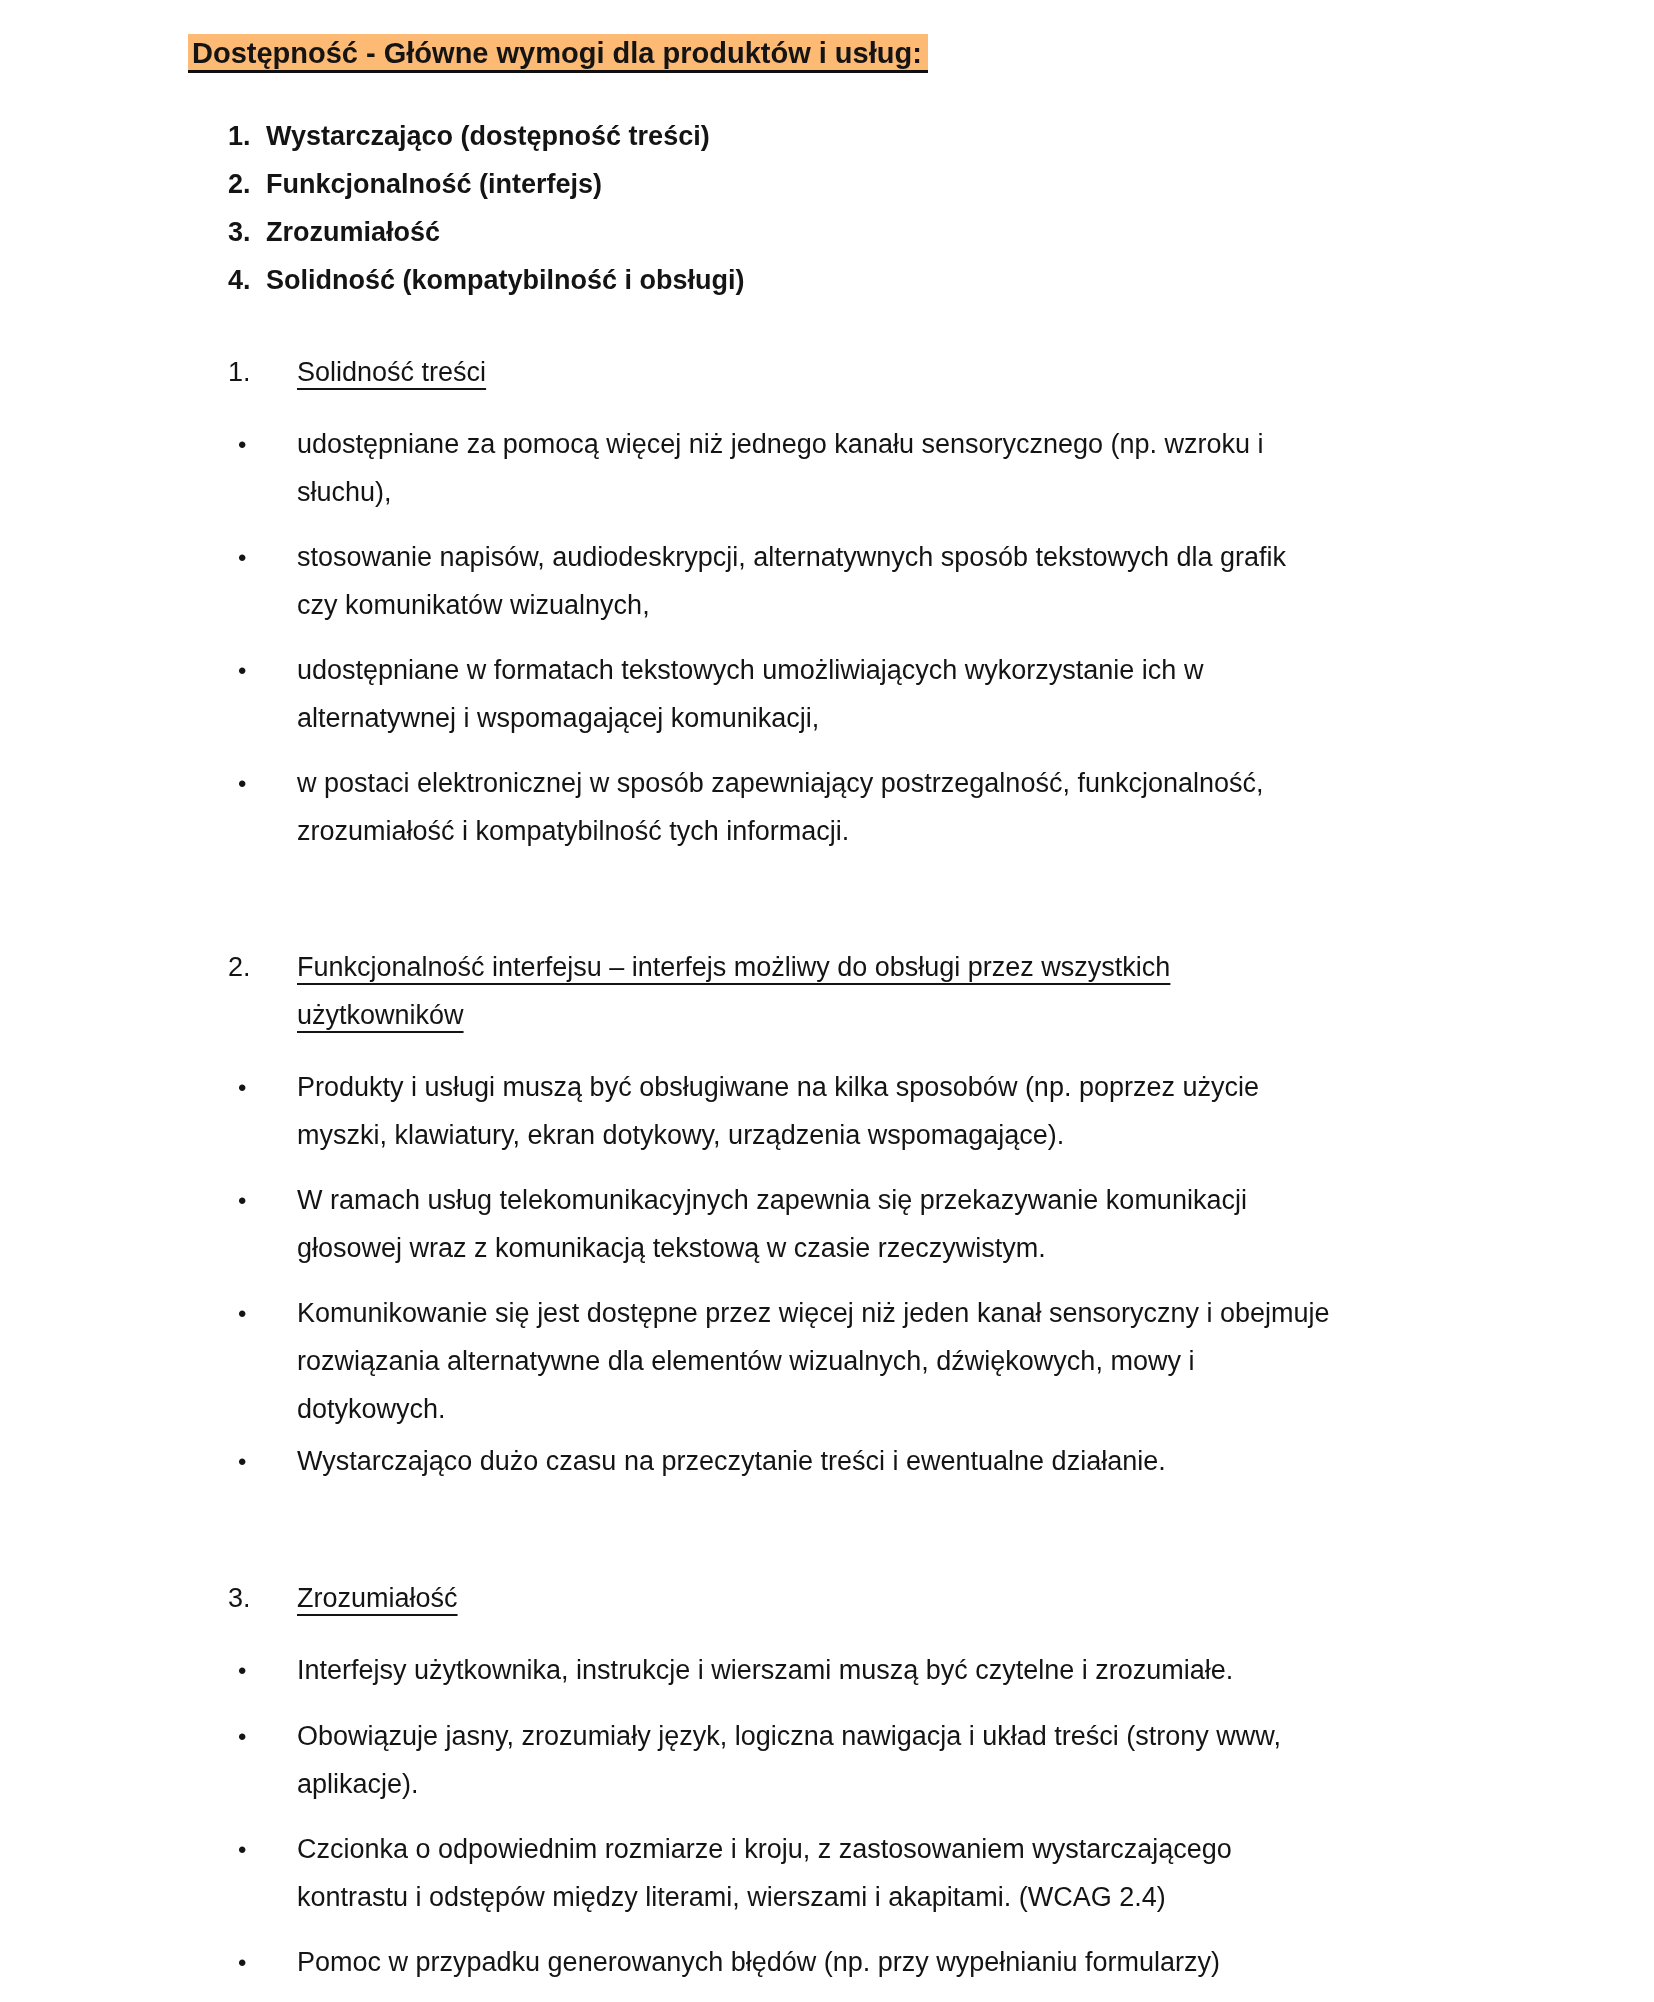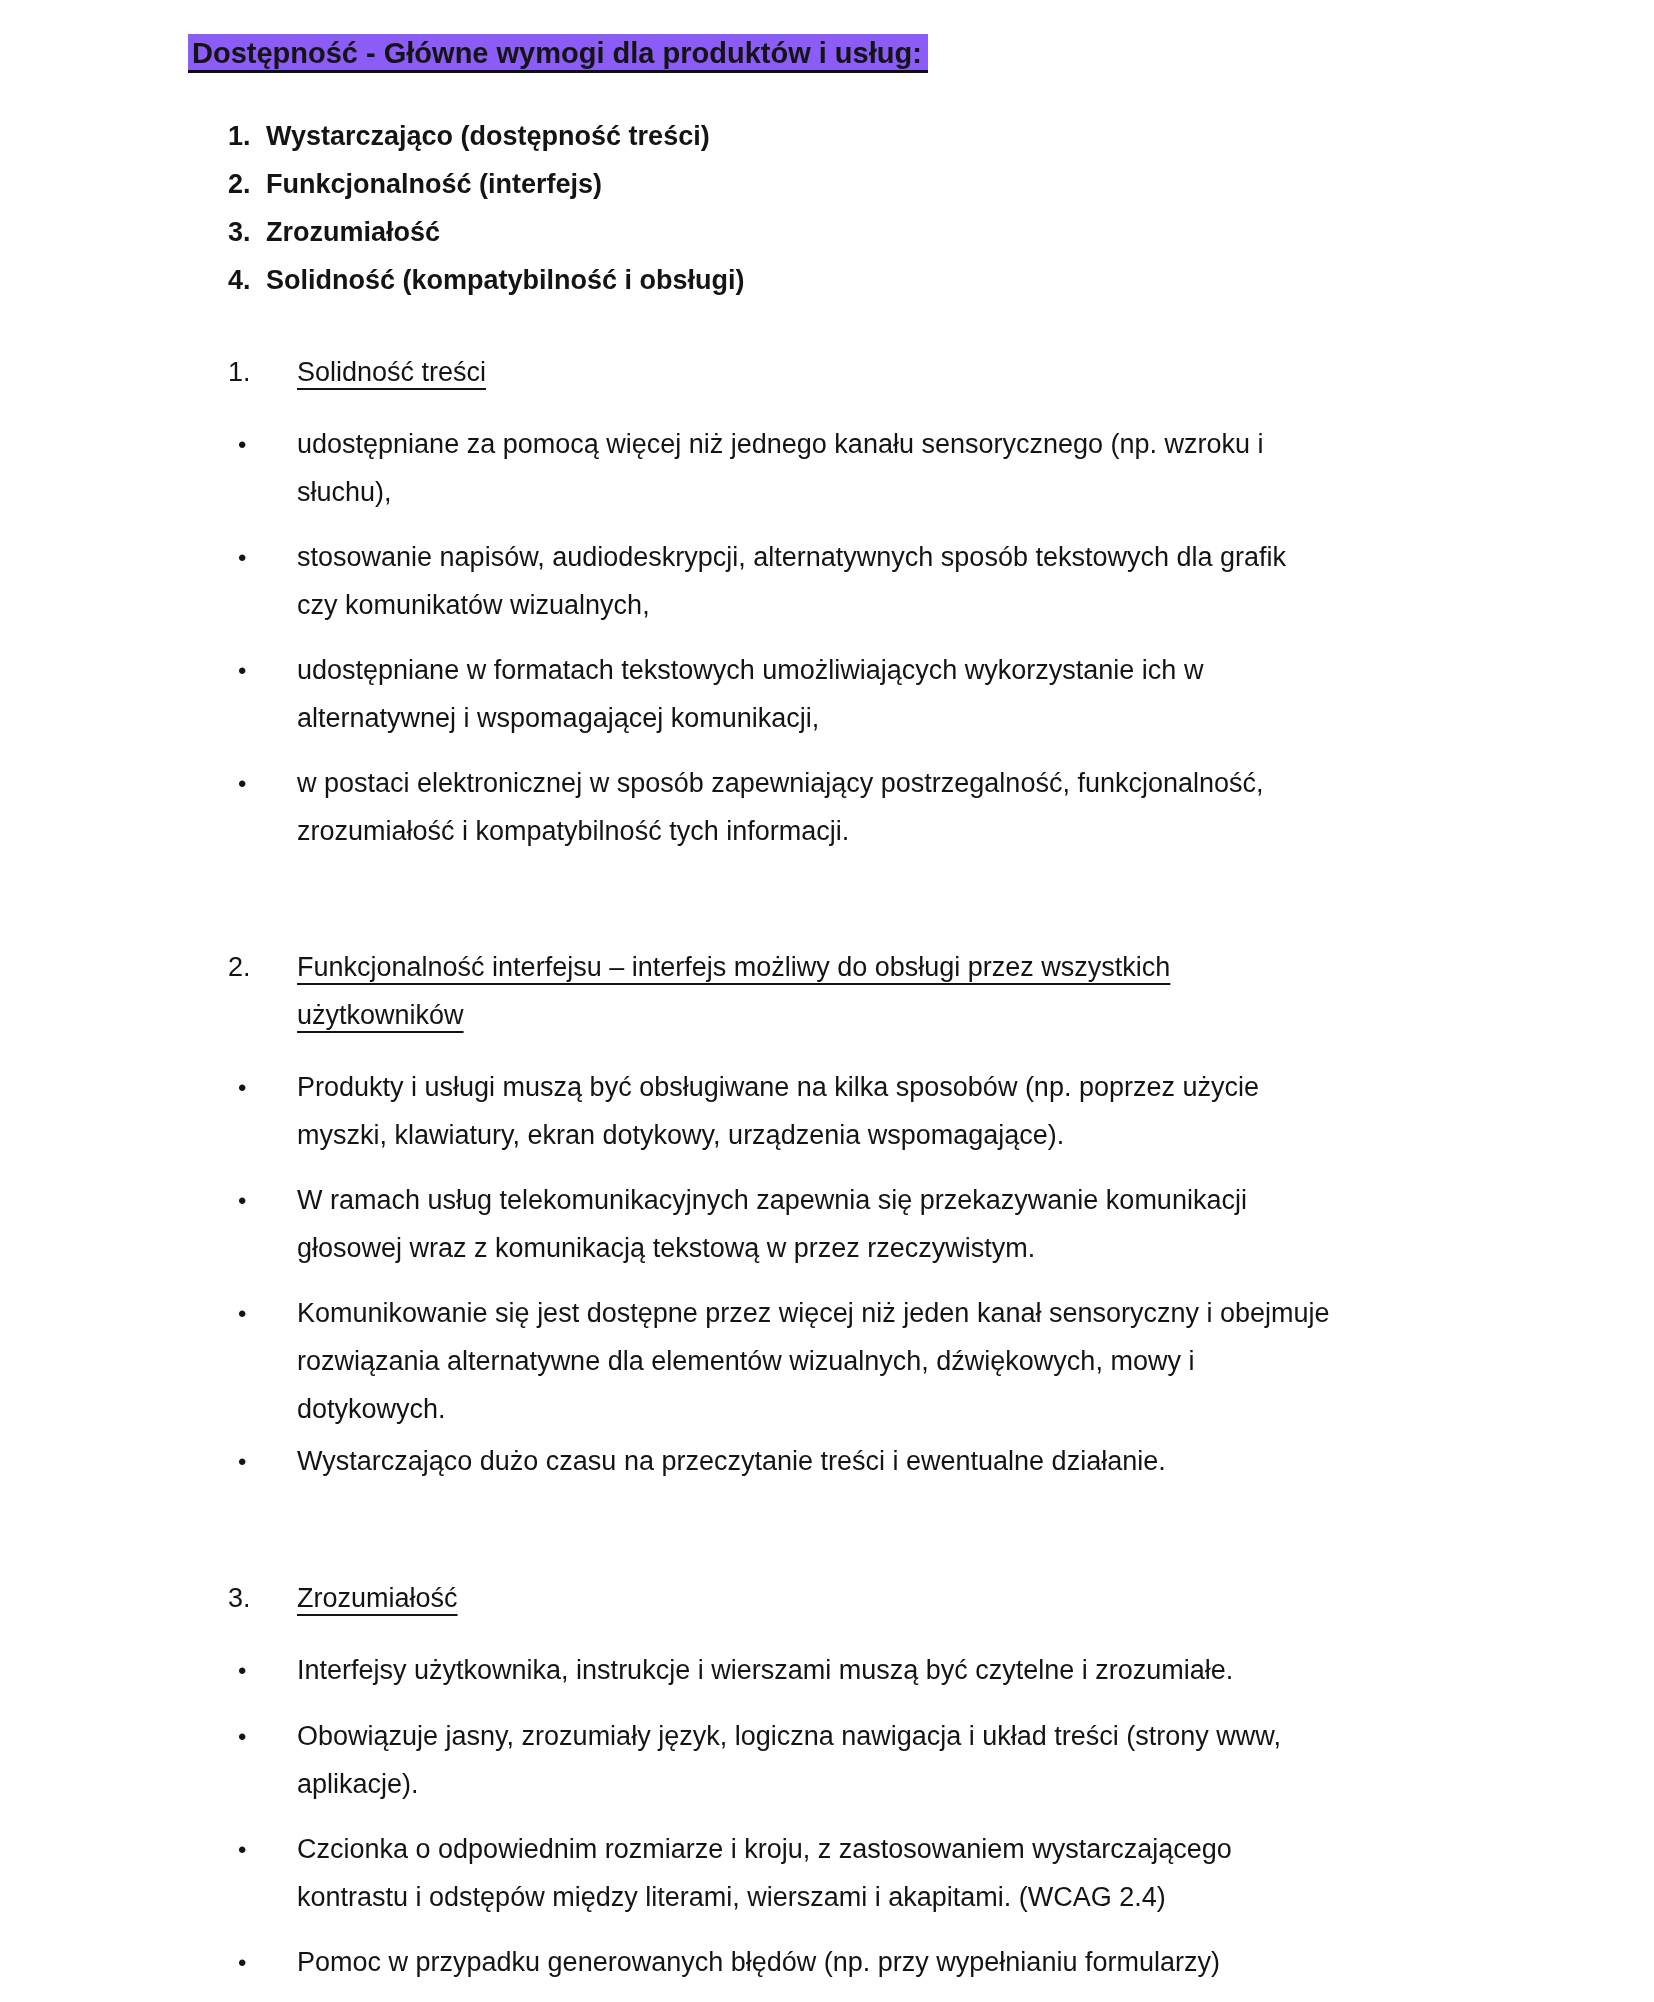--- a/index.html
+++ b/index.html
@@ -59,21 +59,21 @@
   .bullet-row .marker { padding-left: 10px; }
   .bullet-glyph { font-size: 24px; }
   .b-tight { margin-top: -13px; }
   .b-loose { margin-top: 15px; }
 </style>
 </head>
 <body style="color: rgb(20, 20, 20);">
 
 <div class="page">
 
-  <h1 class="title"><span class="hl" style="background-color: #8b5cf6;">Dostępność - Główne wymogi dla produktów i usług:</span></h1>
+  <h1 class="title"><span class="hl" style="background-color: #fdba74;">Dostępność - Główne wymogi dla produktów i usług:</span></h1>
 
   <div class="summary">
     <div class="row">
       <span class="marker">1.</span>
       <span class="text">Wystarczająco (dostępność treści)</span>
     </div>
     <div class="row">
       <span class="marker">2.</span>
       <span class="text">Funkcjonalność (interfejs)</span>
     </div>
@@ -121,21 +121,21 @@
 użytkowników</span>
     </div>
     <div class="row bullet-row">
       <span class="marker"><span class="bullet-glyph">•</span></span>
       <span class="text">Produkty i usługi muszą być obsługiwane na kilka sposobów (np. poprzez użycie
 myszki, klawiatury, ekran dotykowy, urządzenia wspomagające).</span>
     </div>
     <div class="row bullet-row">
       <span class="marker"><span class="bullet-glyph">•</span></span>
       <span class="text">W ramach usług telekomunikacyjnych zapewnia się przekazywanie komunikacji
-głosowej wraz z komunikacją tekstową w przez rzeczywistym.</span>
+głosowej wraz z komunikacją tekstową w czasie rzeczywistym.</span>
     </div>
     <div class="row bullet-row">
       <span class="marker"><span class="bullet-glyph">•</span></span>
       <span class="text">Komunikowanie się jest dostępne przez więcej niż jeden kanał sensoryczny i obejmuje
 rozwiązania alternatywne dla elementów wizualnych, dźwiękowych, mowy i
 dotykowych.</span>
     </div>
     <div class="row bullet-row b-tight">
       <span class="marker"><span class="bullet-glyph">•</span></span>
       <span class="text">Wystarczająco dużo czasu na przeczytanie treści i ewentualne działanie.</span>

